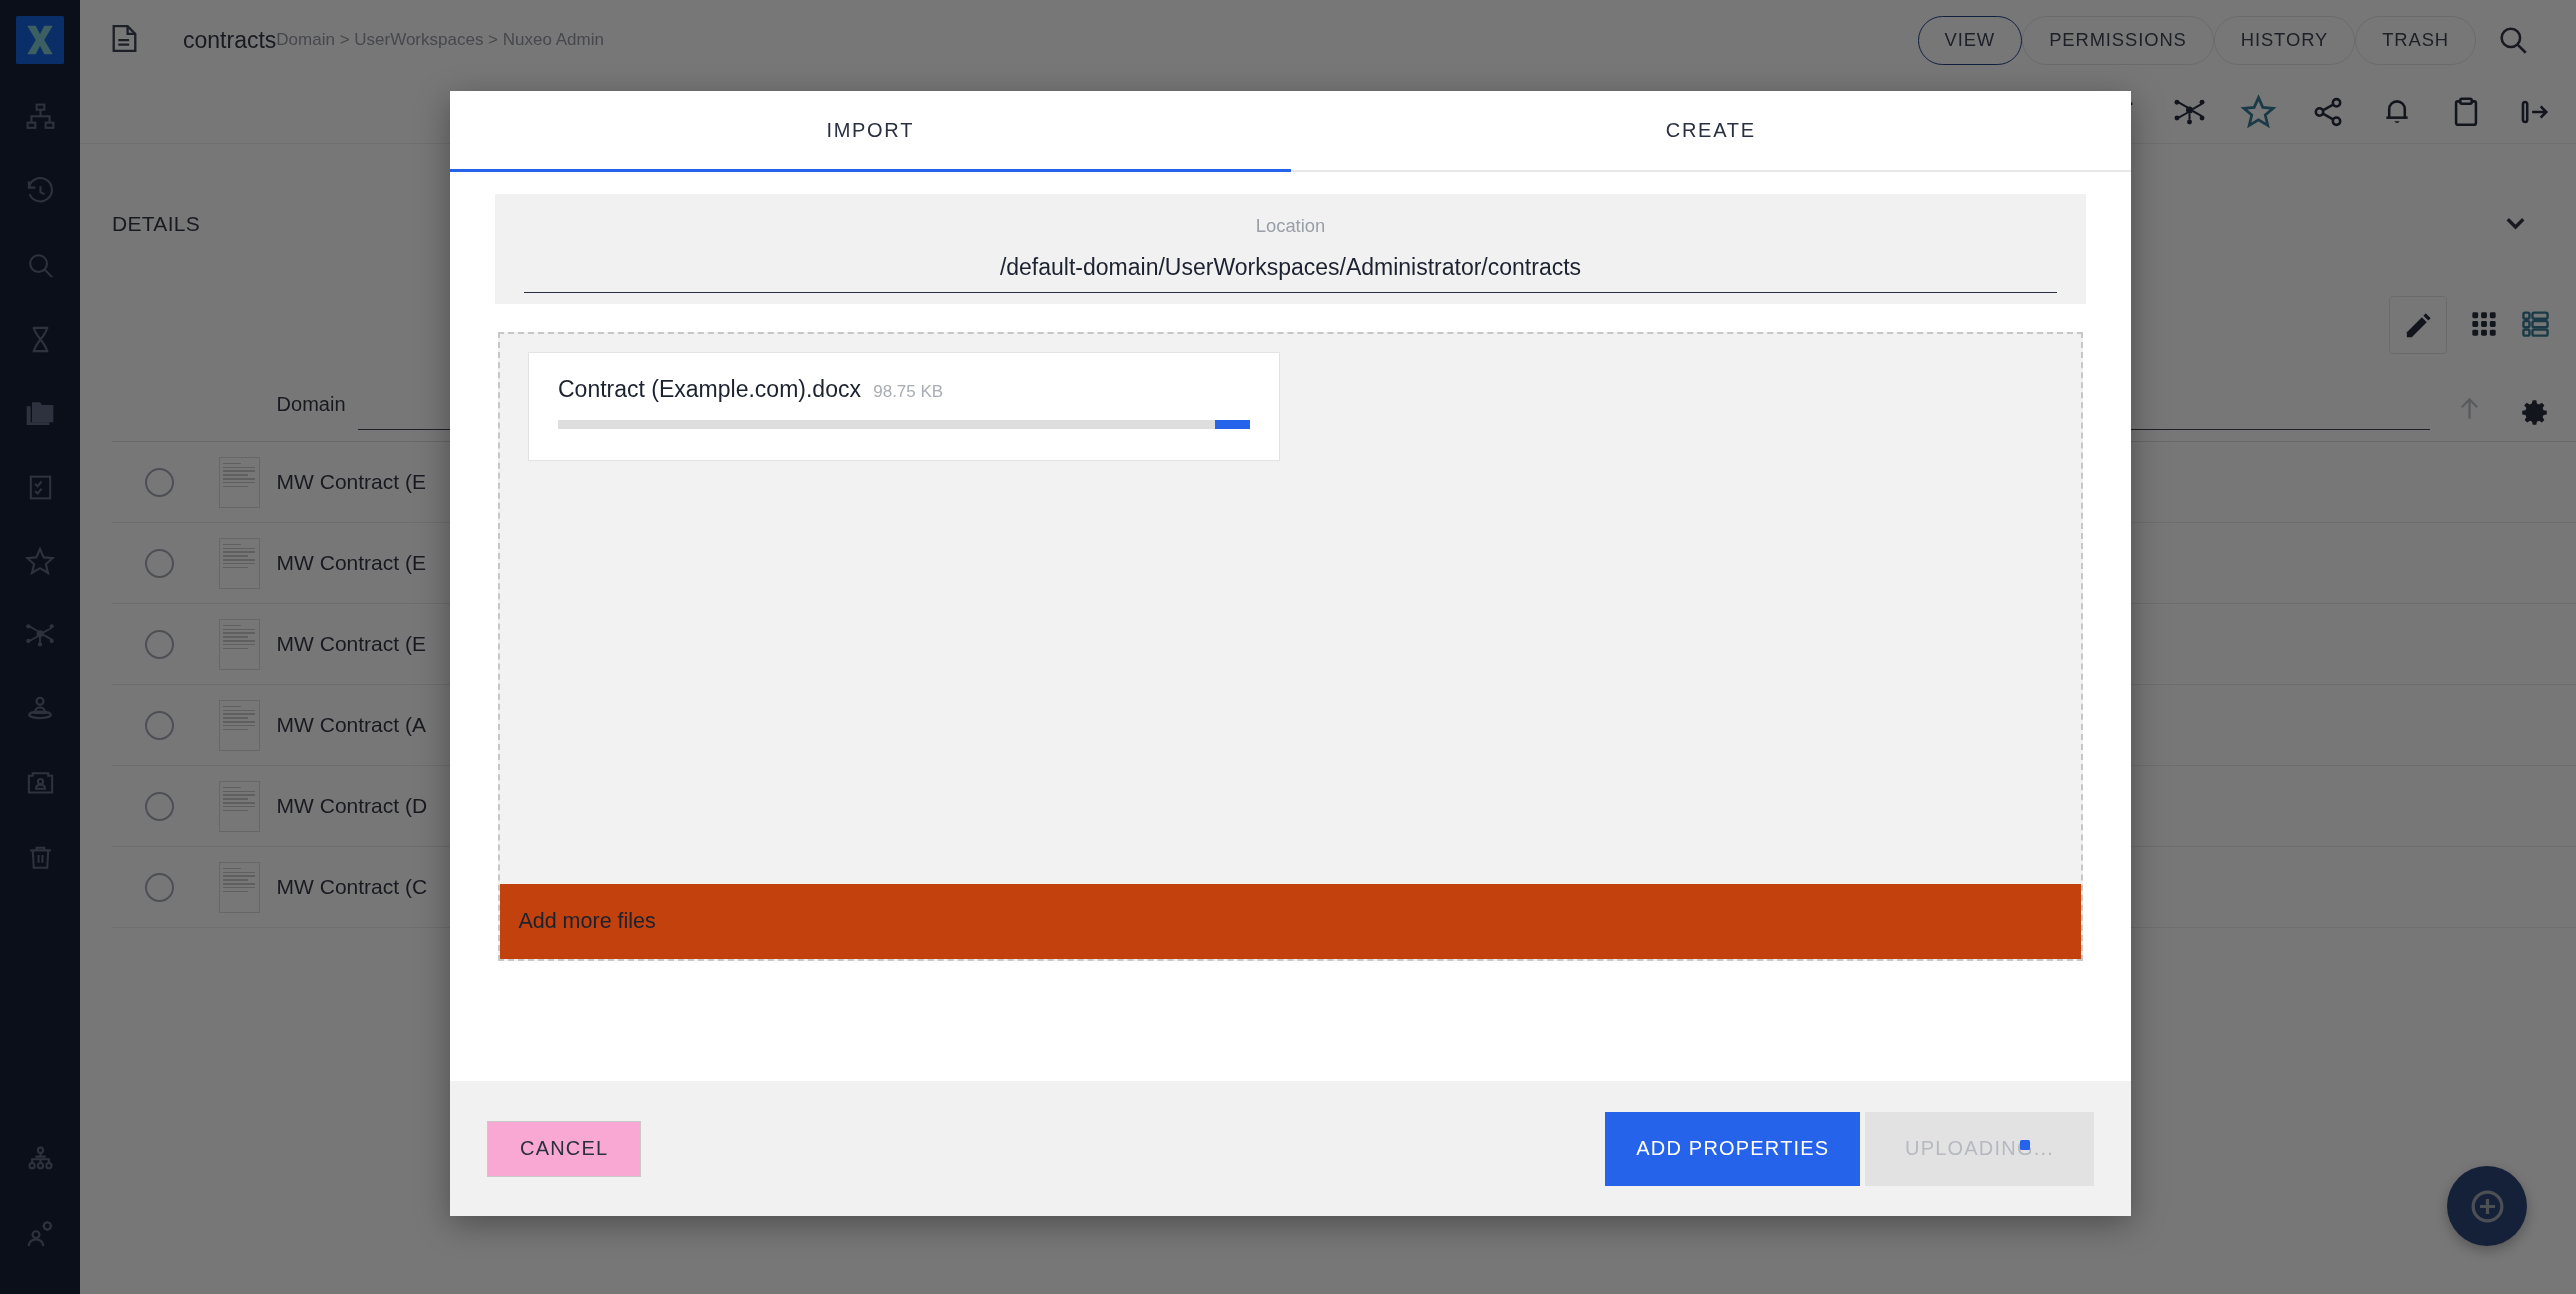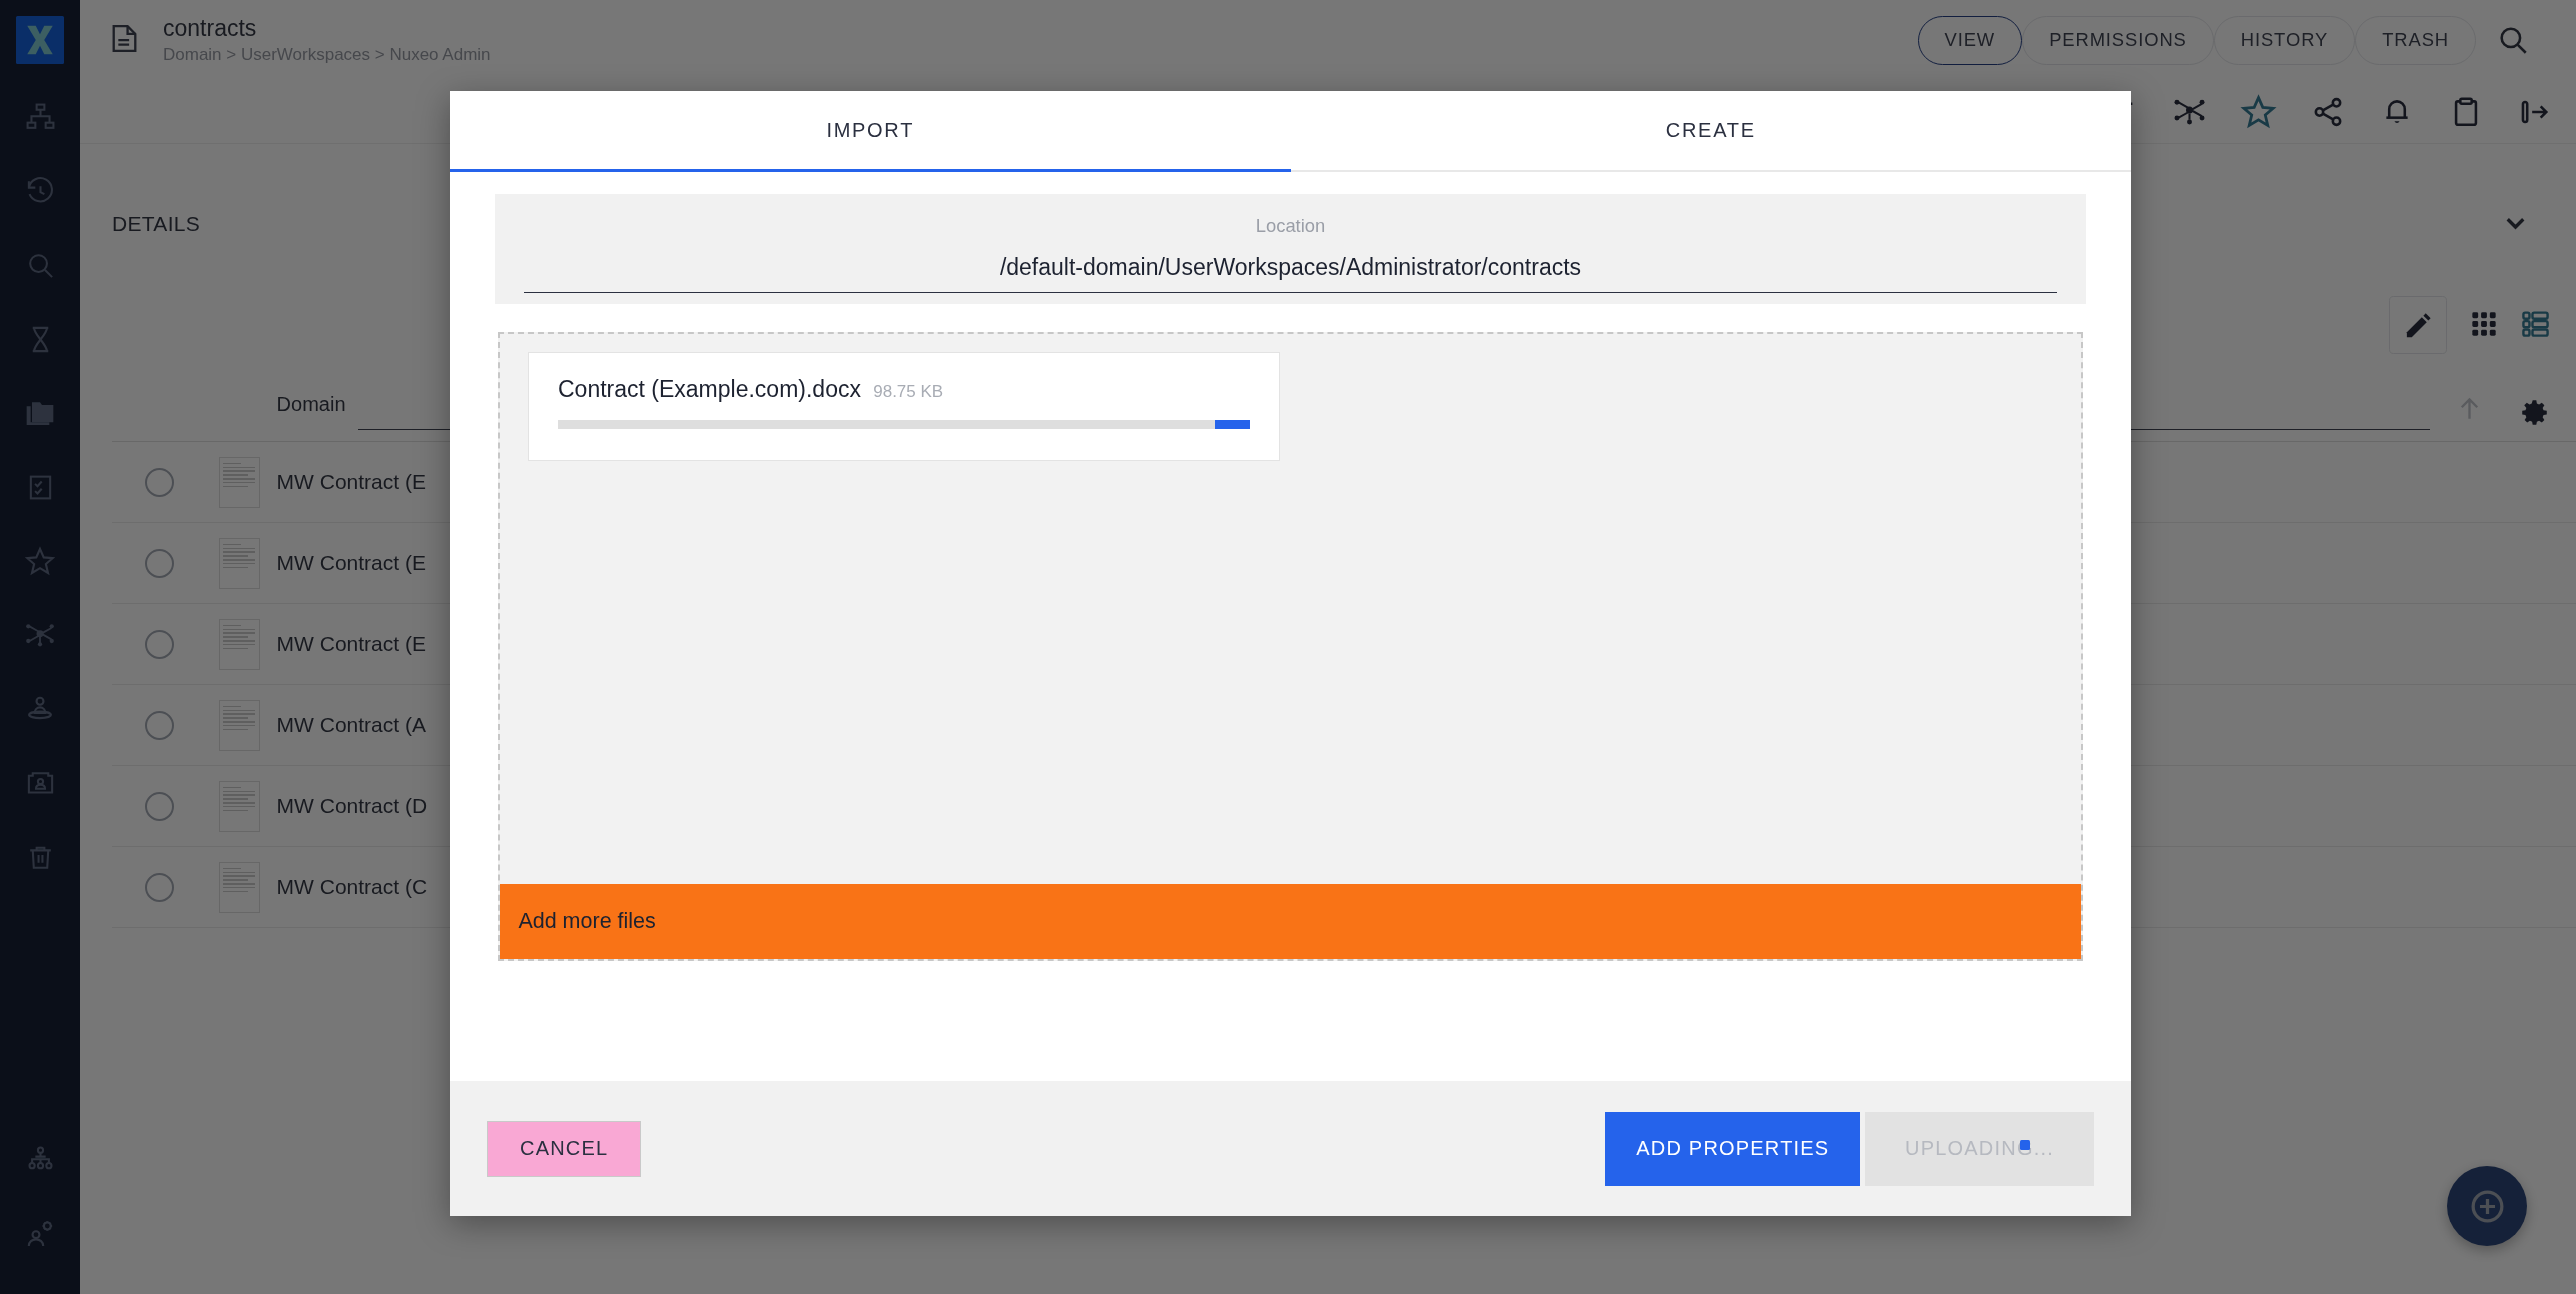--- a/index.html
+++ b/index.html
@@ -30,21 +30,21 @@
     color: #3a4150;
   }
   .rail-spacer { flex: 1 1 auto; }
 
   
   .topbar {
     position: absolute; left: 80px; top: 0; right: 0; height: 80px;
     background: #fff; display: flex; align-items: center; padding: 0 26px;
   }
   .doc-ico { color: #2b3040; margin-right: 20px; flex: 0 0 auto; }
-  .doc-titles { display: flex; flex-direction: column; justify-content: center; }
+  .doc-titles { display: flex; flex-direction: row; justify-content: center; margin-left: 20px; }
   .doc-title { font-size: 23px; color: #1d2230; line-height: 28px; }
   .doc-crumb { font-size: 17px; color: #8b8f99; line-height: 23px; margin-top: 1.5px; }
   .topbar-right { margin-left: auto; display: flex; align-items: center; gap: 0; }
   .pill {
     height: 49px; padding: 0 26px; border-radius: 26px; border: 1.5px solid transparent;
     display: flex; align-items: center; justify-content: center;
     font-size: 18.4px; letter-spacing: 0.9px; color: #2b3040; background: transparent;
   }
   .pill.inactive { border-color: #dfe1e6; }
   .pill.active { border-color: #0f2d7a; }
@@ -153,21 +153,21 @@
   .file-card {
     width: 752px; background: #fff; border: 0.8px solid #e3e3e3;
     padding: 23px 29px 31px 29px;
   }
   .file-line { display: flex; align-items: baseline; }
   .file-name { font-size: 23px; color: #1d2230; }
   .file-size { font-size: 17px; color: #a8acb4; margin-left: 12.3px; }
   .progress { margin-top: 17px; height: 9.2px; background: #dedede; position: relative; }
   .progress > span { position: absolute; top: 0; bottom: 0; background: #2563eb; }
   .dz-foot {
-    flex: 0 0 auto; height: 75px; background: #f97316; display: flex; align-items: center;
+    flex: 0 0 auto; height: 75px; background: #c2410c; display: flex; align-items: center;
     padding-left: 18.4px;
   }
   .dz-foot span { font-size: 21.5px; color: #1d2230; }
 
   .dlg-footer {
     flex: 0 0 auto; height: 135px; background: #f1f1f1;
     display: flex; align-items: center; padding: 0 37px;
   }
   .btn-cancel {
     height: 56px; padding: 0 32px; border: 1.5px solid #c9c9c9; background: #f9a8d4;

